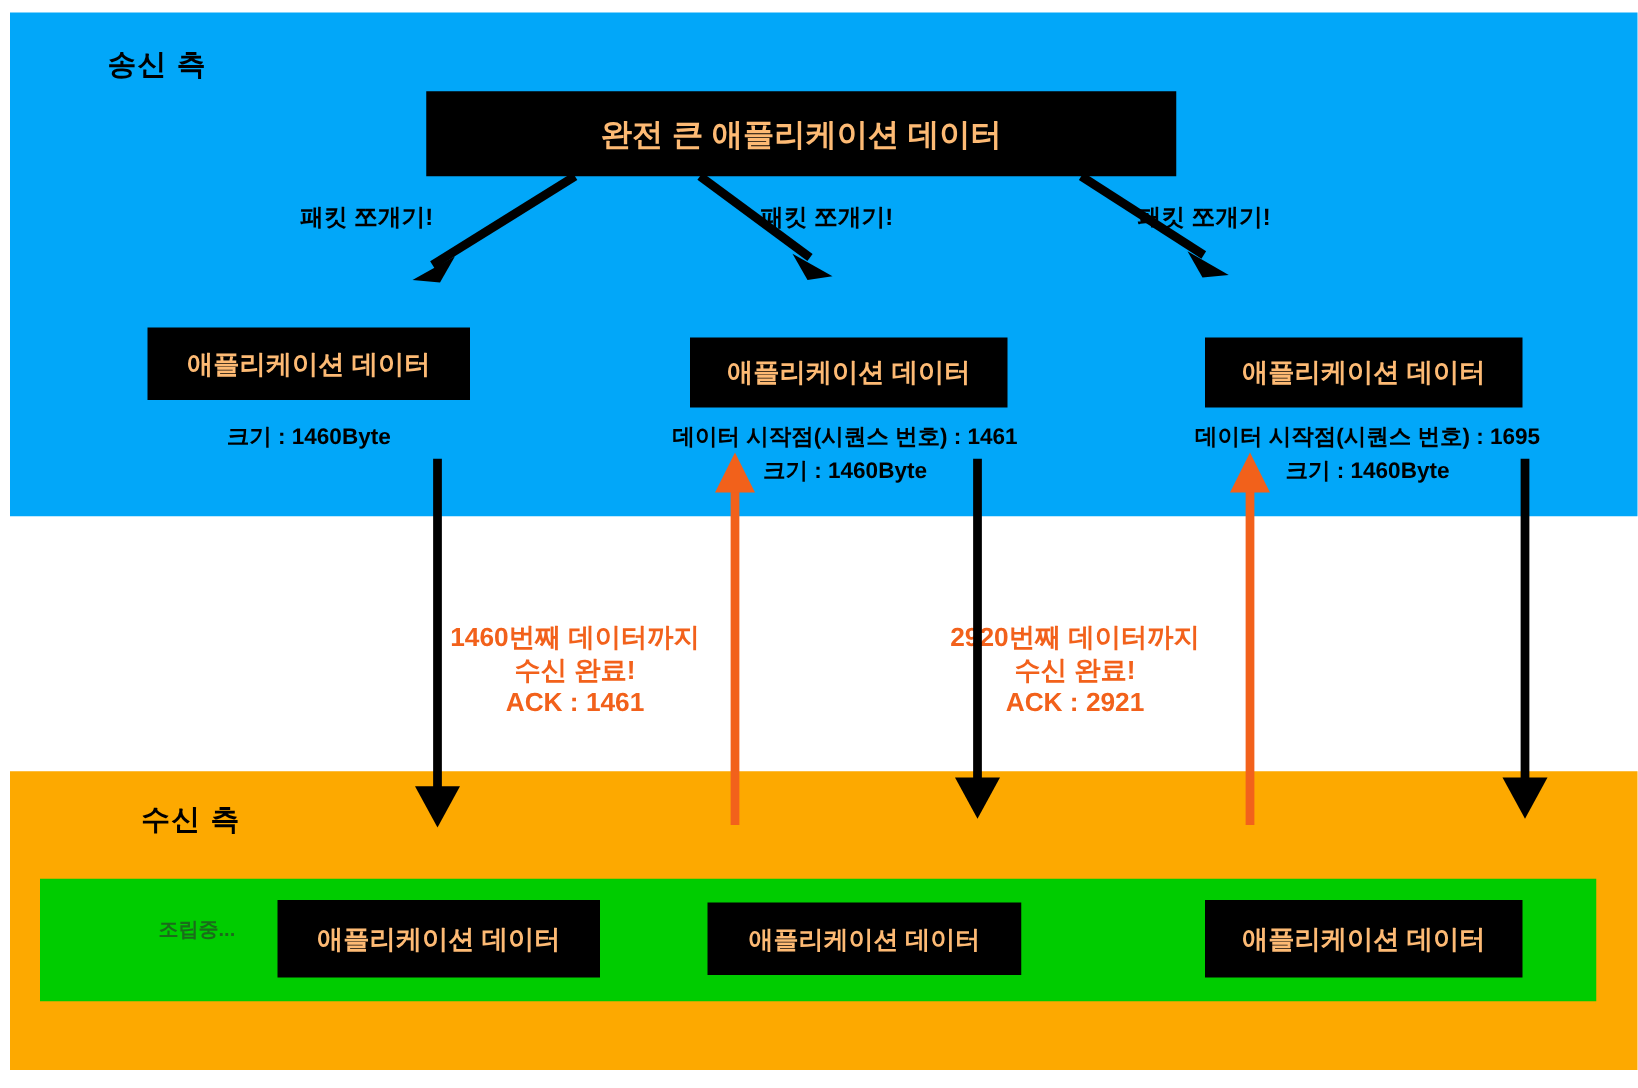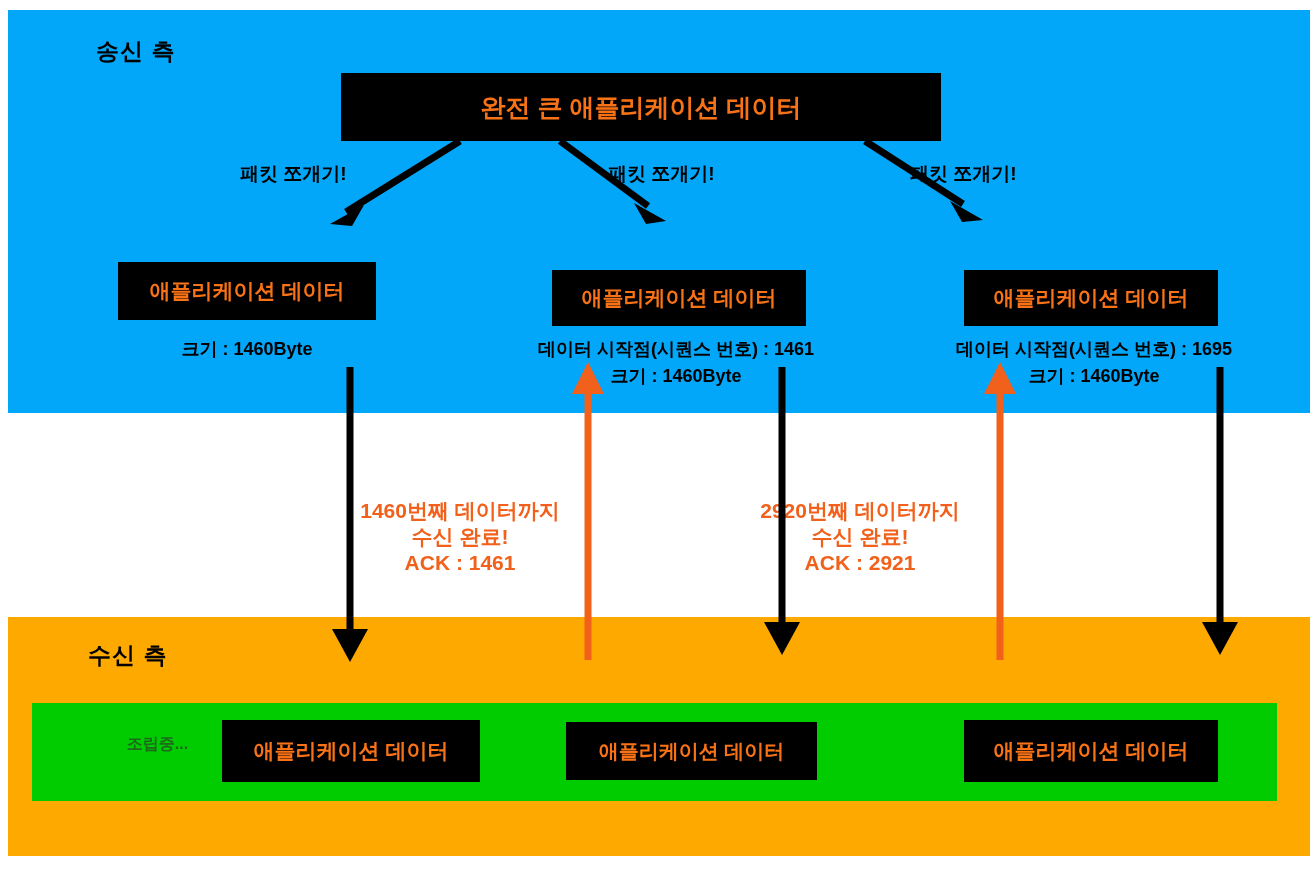--- a/index.html
+++ b/index.html
@@ -6,24 +6,24 @@
   body{width:1310px;height:870px;position:relative;overflow:hidden;
        font-family:"Liberation Sans","DejaVu Sans",sans-serif;}
   #stage{position:absolute;left:0;top:0;width:1310px;height:870px;}
 
   .band{position:absolute;}
   #sender-band{left:8px;top:10px;width:1302px;height:403px;background:#02A7F9;}
   #receiver-band{left:8px;top:617px;width:1302px;height:239px;background:#FDA900;}
   #assembly-bar{left:32px;top:703px;width:1245px;height:98px;background:#00CC00;}
 
   .band-label{position:absolute;color:#000;font-weight:bold;font-size:23px;letter-spacing:1px;}
-  #sender-label{left:96px;top:36px;}
-  #receiver-label{left:88px;top:640px;}
+  #sender-label{left:86px;top:36px;}
+  #receiver-label{left:113px;top:640px;}
 
-  .pkt{position:absolute;background:#000000;color:#f97316;
+  .pkt{position:absolute;background:#000000;color:#fdba74;
        display:flex;align-items:center;justify-content:center;
        font-weight:bold;text-align:center;}
 
   #big-packet{left:341px;top:73px;width:600px;height:68px;font-size:25px;}
 
   #tx-pkt-1{left:118px;top:262px;width:258px;height:58px;font-size:21px;}
   #tx-pkt-2{left:552px;top:270px;width:254px;height:56px;font-size:21px;}
   #tx-pkt-3{left:964px;top:270px;width:254px;height:56px;font-size:21px;}
 
   #rx-pkt-1{left:222px;top:720px;width:258px;height:62px;font-size:21px;}

